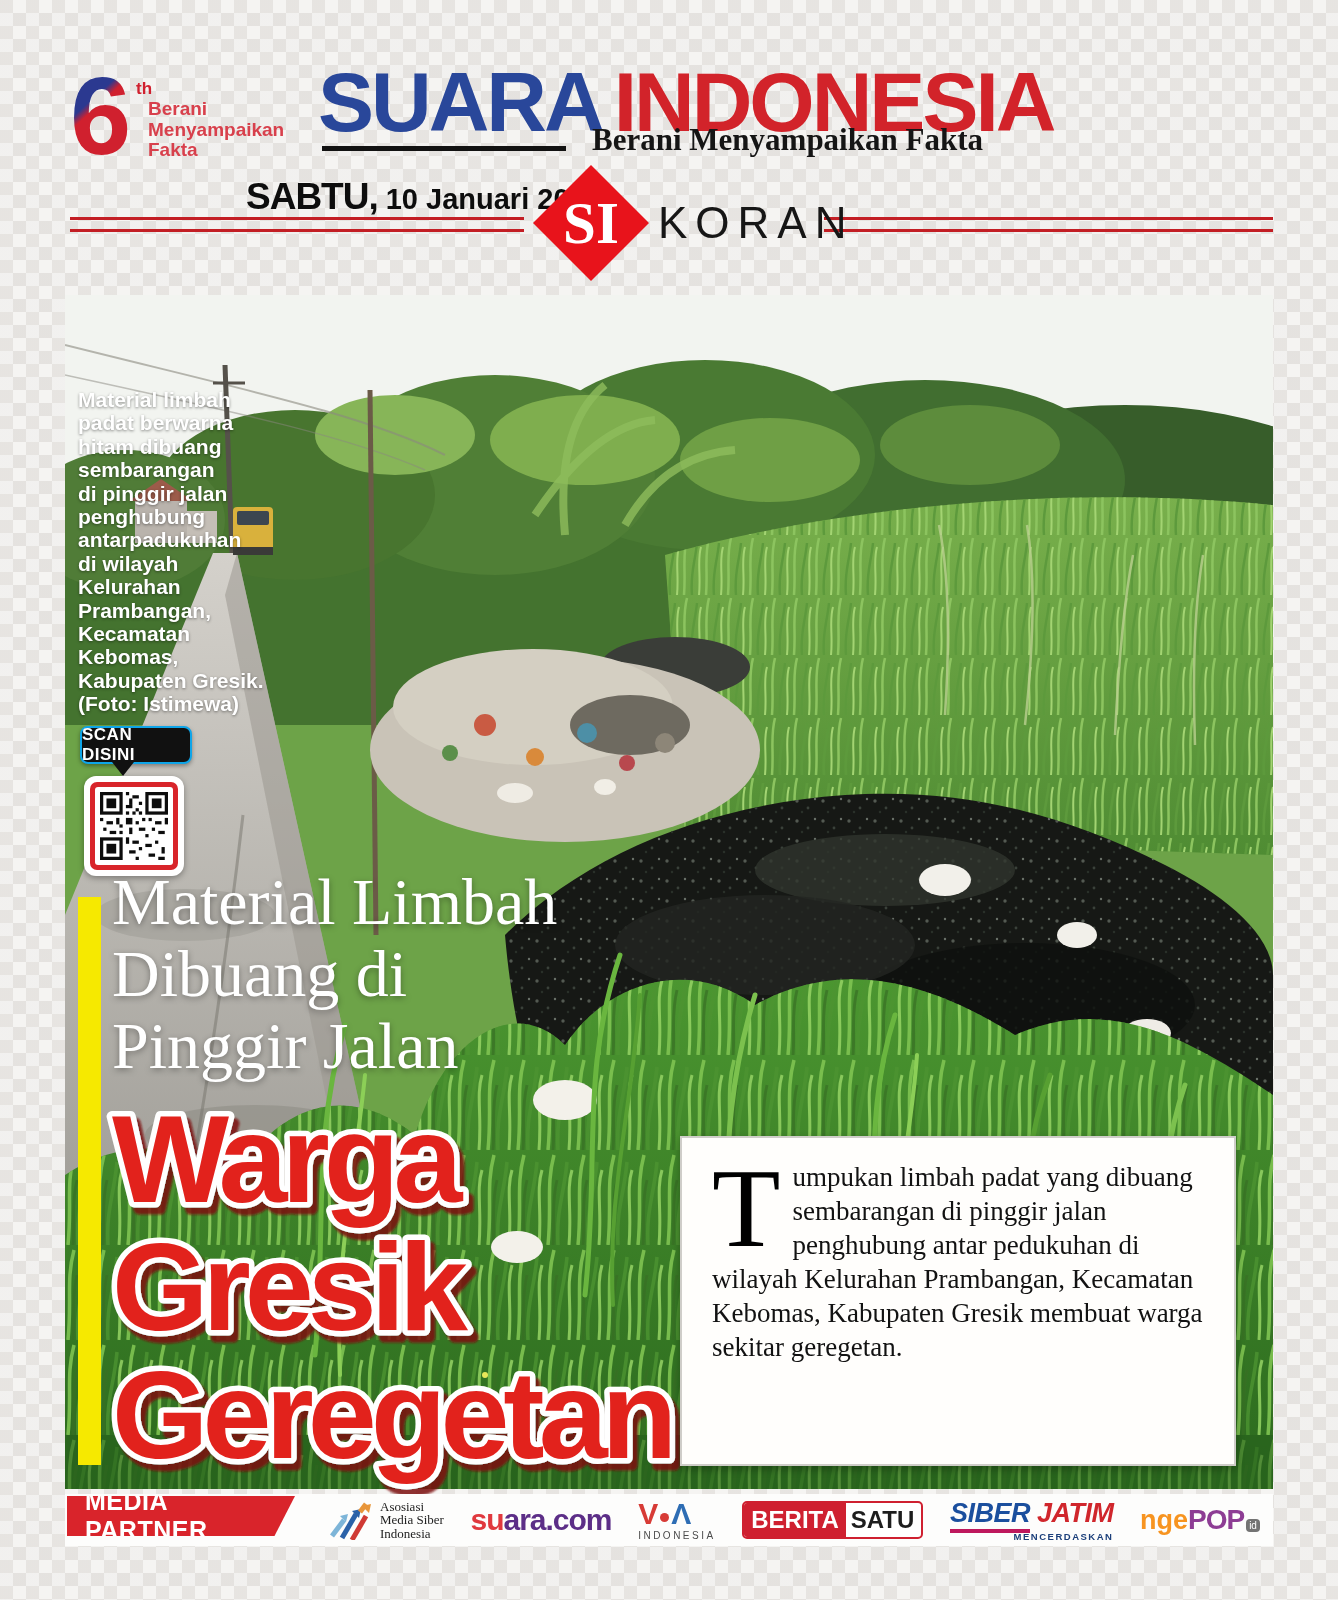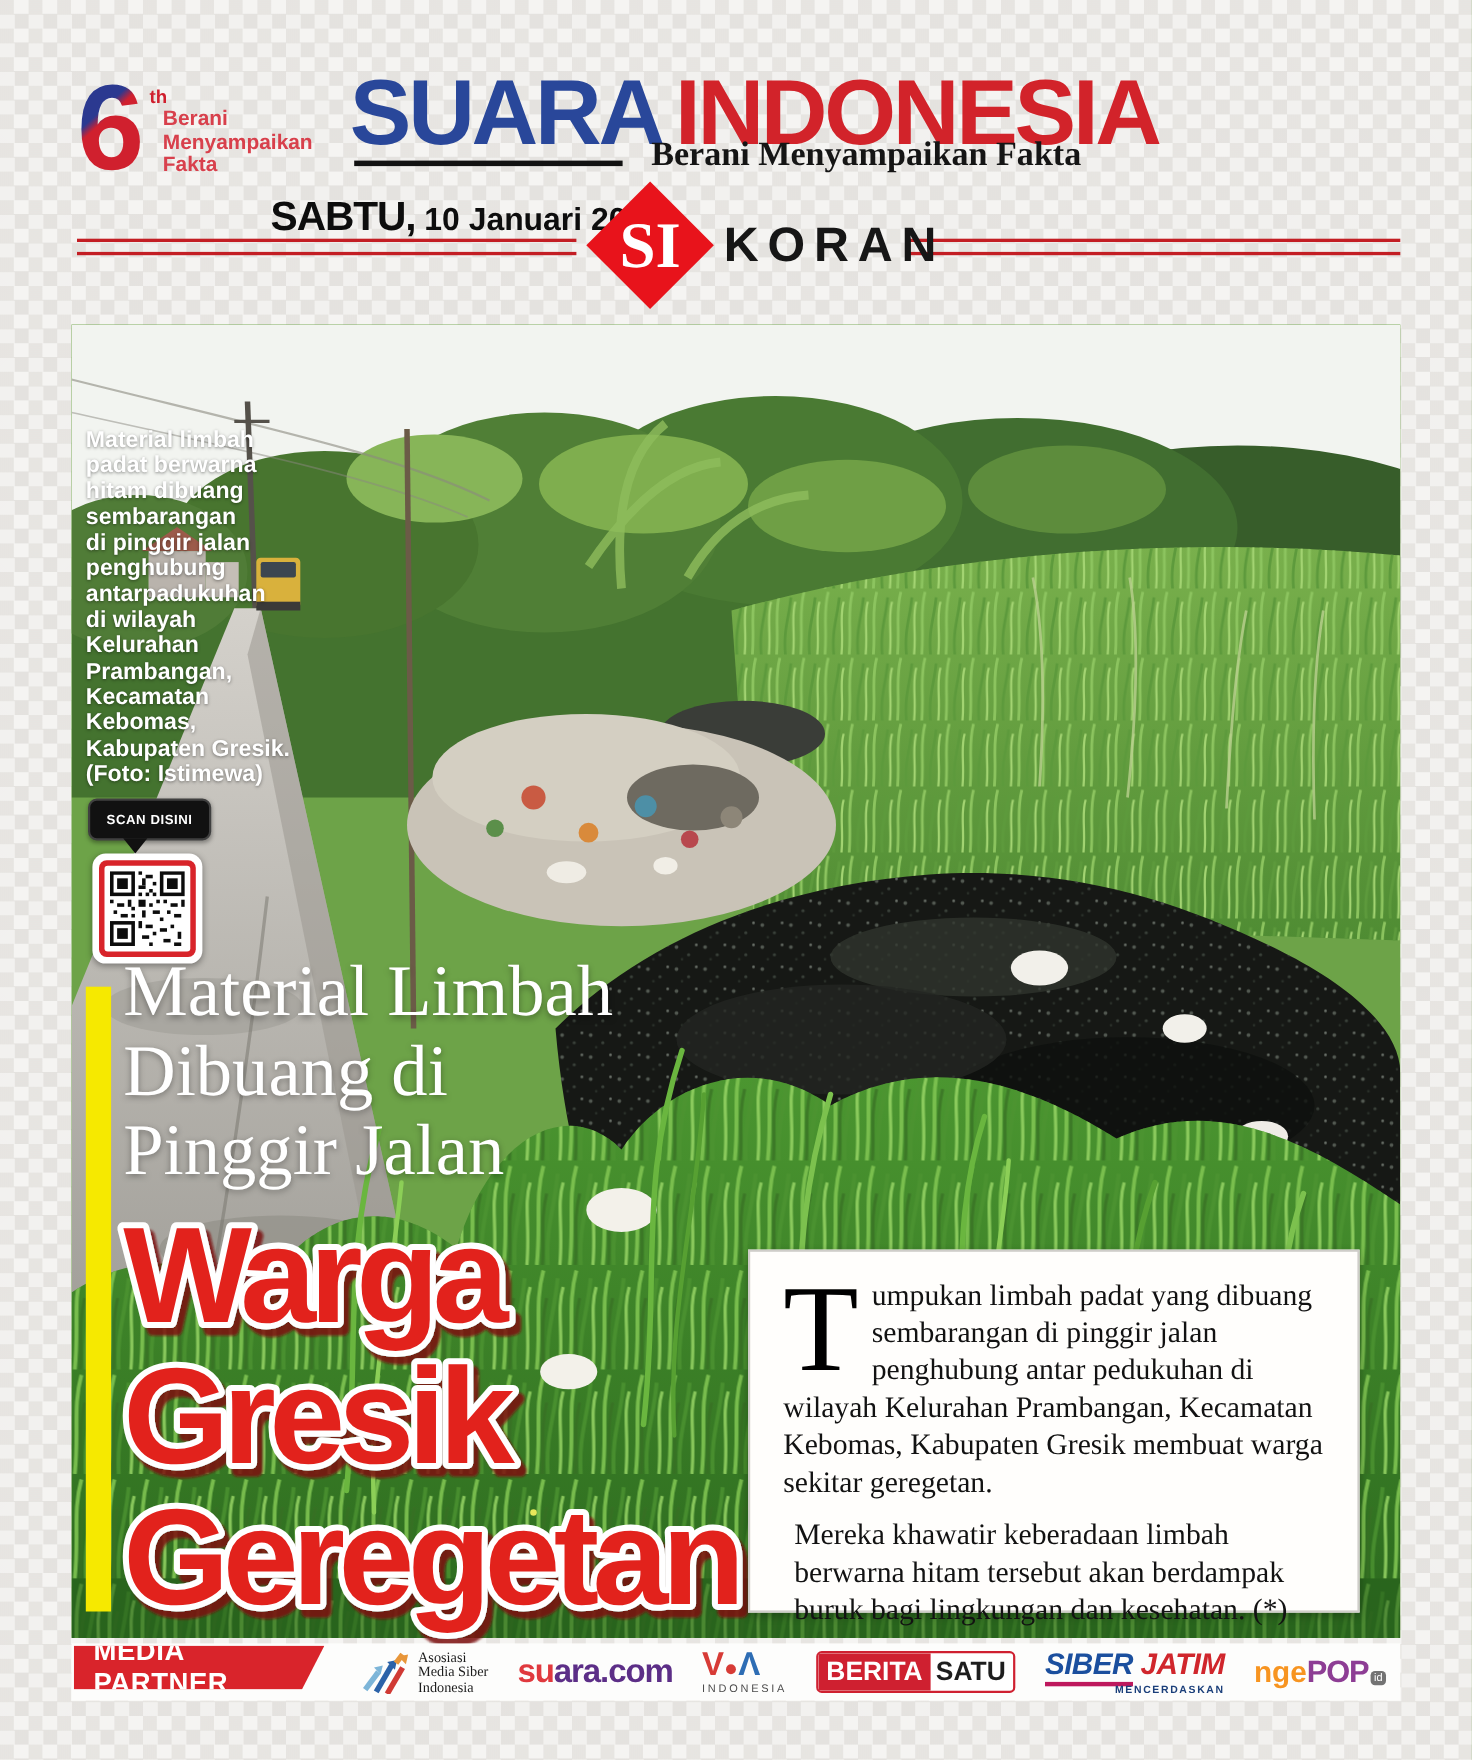--- a/index.html
+++ b/index.html
@@ -22,31 +22,31 @@
   .tagline{left:592px;top:122px;font-family:"Liberation Serif",serif;font-weight:700;font-size:31px;color:#151515;white-space:nowrap;}
   .date-row{left:246px;top:176px;white-space:nowrap;}
   .date-row .day{font-weight:700;font-size:37px;color:#0d0d0d;letter-spacing:-1px;}
   .date-row .rest{font-weight:700;font-size:29px;color:#0d0d0d;margin-left:8px;}
   .redrule{height:9px;border-top:3px solid #c31e24;border-bottom:3px solid #c31e24;}
   .rule-l{left:70px;top:217px;width:454px;}
   .rule-r{left:824px;top:217px;width:449px;}
   .diamond{left:551px;top:183px;width:80px;height:80px;background:#e8131b;transform:rotate(45deg);box-shadow:0 0 0 1px #e8131b;}
   .diamond-txt{left:551px;top:183px;width:80px;height:80px;display:flex;align-items:center;justify-content:center;
     font-family:"Liberation Serif",serif;font-weight:700;font-size:59px;color:#fff;}
-  .koran{left:658px;top:198px;font-size:44px;font-weight:700;letter-spacing:8px;color:#161616;}
+  .koran{left:658px;top:198px;font-size:44px;font-weight:400;letter-spacing:8px;color:#161616;}
 
   
   .photo{left:65px;top:295px;width:1208px;height:1194px;overflow:hidden;background:#6da348;}
   .photo svg{display:block;}
 
   
   .caption{left:78px;top:388px;width:215px;font-size:21px;line-height:23.4px;font-weight:700;color:#fff;
     white-space:pre-line;text-shadow:0 1px 3px rgba(0,0,0,.45);}
-  .scan-bubble{left:80px;top:726px;width:108px;height:34px;background:#111;border:2px solid #404040;border-radius:8px;
-    display:flex;align-items:center;justify-content:center;color:#fff;font-size:12px;font-weight:700;letter-spacing:.5px;
+  .scan-bubble{left:80px;top:726px;width:108px;height:34px;background:#111;border:2px solid #0ea5e9;border-radius:8px;
+    display:flex;align-items:center;justify-content:center;color:#fff;font-size:17px;font-weight:700;letter-spacing:.5px;
     box-shadow:0 2px 4px rgba(0,0,0,.35);}
   .scan-tail{left:112px;top:762px;width:0;height:0;border:11px solid transparent;border-top:14px solid #111;}
   .qr-frame{left:84px;top:776px;width:100px;height:100px;background:#fff;border-radius:12px;box-shadow:0 2px 6px rgba(0,0,0,.35);padding:0;}
   .qr-red{position:absolute;left:6px;top:6px;right:6px;bottom:6px;background:#d8242a;border-radius:7px;}
   .qr-white{position:absolute;left:5px;top:5px;right:5px;bottom:5px;background:#fff;border-radius:3px;display:flex;align-items:center;justify-content:center;}
   .ybar{left:78px;top:897px;width:23px;height:568px;background:#f6e900;}
   .kicker{left:112px;top:866px;font-family:"Liberation Serif",serif;font-size:66px;line-height:72px;color:#fff;
     white-space:pre-line;text-shadow:0 2px 6px rgba(0,0,0,.35);}
   .mega{left:98px;top:1080px;width:600px;height:420px;}
 
@@ -353,21 +353,20 @@
     <g filter="url(#hs)" font-family="Liberation Sans, sans-serif" font-weight="700" font-size="124" fill="#e2231f" stroke="#ffffff" stroke-width="11" paint-order="stroke" stroke-linejoin="round" letter-spacing="-6">
       <text x="14" y="122">Warga</text>
       <text x="14" y="250">Gresik</text>
       <text x="14" y="378">Geregetan</text>
     </g>
   </svg>
 </div>
 
 <div class="abs article-box">
   <p><span class="dropcap">T</span><span>umpukan limbah padat yang dibuang sembarangan di pinggir jalan penghubung antar pedukuhan di wilayah Kelurahan Prambangan, Kecamatan Kebomas, Kabupaten Gresik membuat warga sekitar geregetan.</span></p>
-  <p class="p2">Mereka khawatir keberadaan limbah berwarna hitam tersebut akan berdampak buruk bagi lingkungan dan kesehatan. (*)</p>
 </div>
 
 <div class="abs foot-strip"></div>
 <div class="abs mp-banner">
   <span>MEDIA PARTNER</span>
 </div>
 
 <div class="abs logo-row">
 
   <div class="plogo">

